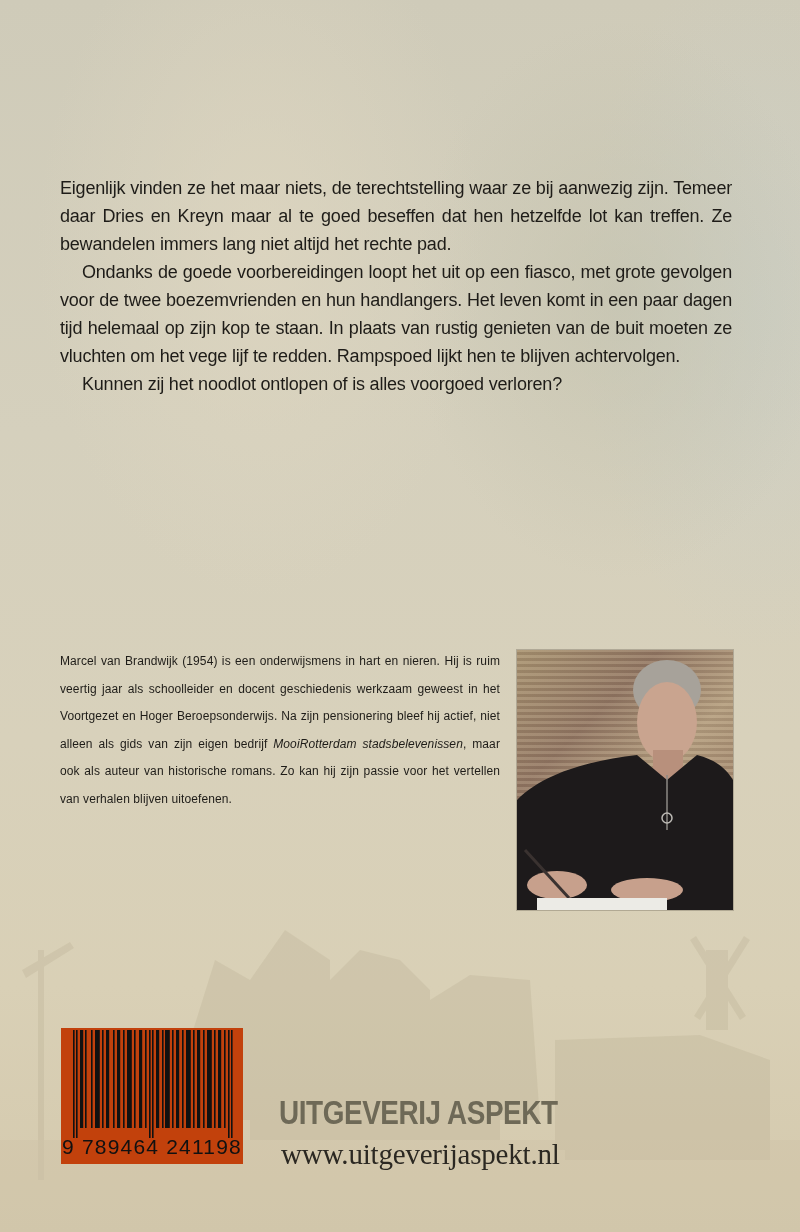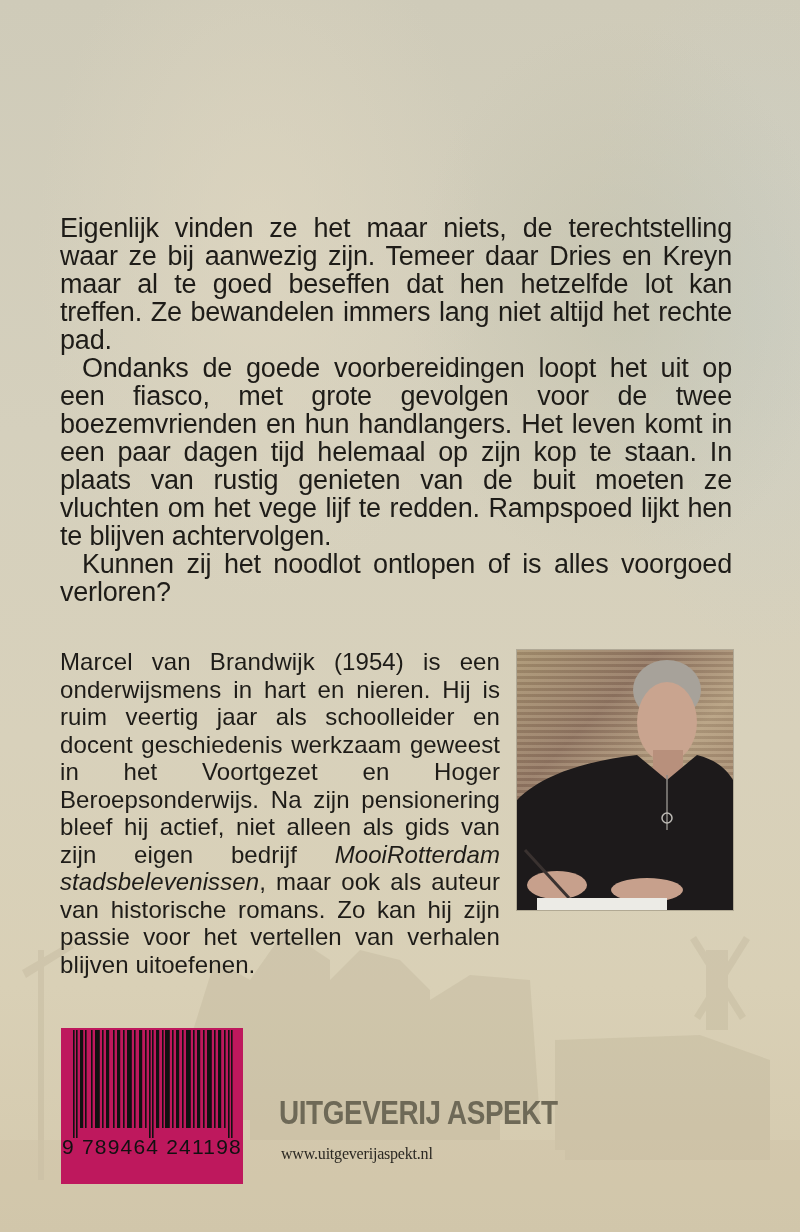--- a/index.html
+++ b/index.html
@@ -13,71 +13,71 @@
       radial-gradient(ellipse 260px 500px at 760px 300px, rgba(200,206,200,0.55), rgba(200,206,200,0) 70%),
       linear-gradient(180deg, #cfcbb9 0%, #d5d0bd 35%, #d8d1bb 60%, #d9d0b6 80%, #d4c9ad 100%);
   }
   .cover { position: absolute; inset: 0; }
 
   
   .townscape { position: absolute; left: 0; top: 920px; width: 800px; height: 312px; opacity: 0.55; }
 
   .blurb {
     position: absolute; left: 60px; top: 174px; width: 672px;
-    font-size: 27px; line-height: 28px; letter-spacing: -0.2px;
-    text-align: justify; text-align-last: left; margin-top: 40px;
+    font-size: 18px; line-height: 28px; letter-spacing: -0.2px;
+    text-align: justify; text-align-last: left;
   }
   .blurb p { margin: 0; }
   .blurb p.indent { text-indent: 22px; }
 
   .series {
     position: absolute; left: 60px; top: 565px; width: 672px;
     font-size: 20px; line-height: 28px; letter-spacing: -0.2px;
   }
   .series em { font-style: italic; }
 
   .bio {
     position: absolute; left: 60px; top: 648px; width: 440px;
-    font-size: 24px; line-height: 27.5px; letter-spacing: 0.1px;
+    font-size: 12px; line-height: 27.5px; letter-spacing: 0.1px;
     text-align: justify; text-align-last: left;
   }
   .bio em { font-style: italic; }
 
   .author-photo {
     position: absolute; left: 517px; top: 650px; width: 216px; height: 260px;
     overflow: hidden;
     background:
       repeating-linear-gradient(0deg, rgba(255,240,210,0.15) 0 3px, rgba(80,60,50,0.08) 3px 6px),
       linear-gradient(135deg, #a48f6e 0%, #8e7360 30%, #b09a7c 55%, #9c8068 80%, #c3b095 100%);
     box-shadow: 0 0 0 1px rgba(60,50,40,0.25);
   }
   .author-photo svg { position: absolute; left: 0; top: 0; }
 
   .barcode {
-    position: absolute; left: 61px; top: 1028px; width: 182px; height: 156px;
-    background: #be185d;
+    position: absolute; left: 61px; top: 1028px; width: 182px; height: 136px;
+    background: #c2410c;
   }
   .barcode .bars { position: absolute; left: 10px; top: 2px; width: 166px; height: 108px; }
   .barcode .isbn {
     position: absolute; left: 0; top: 107px; width: 182px; height: 24px;
     font-family: "Liberation Sans", sans-serif; font-size: 21px; line-height: 24px;
     color: #111; letter-spacing: 1.2px; white-space: pre; padding-left: 1px;
   }
 
   .publisher {
     position: absolute; left: 279px; top: 1092px; width: 260px;
     font-family: "Liberation Sans Narrow", "Liberation Sans", sans-serif;
     font-weight: bold; font-size: 34px; line-height: 40px;
     color: #6e6957; letter-spacing: -0.5px;
     transform: scaleX(0.82); transform-origin: left center; white-space: nowrap;
   }
   .publisher-url {
     position: absolute; left: 281px; top: 1140px;
     font-family: "Liberation Serif", "DejaVu Serif", serif;
-    font-size: 16px; line-height: 28px; color: #2b2822; letter-spacing: -0.2px;
+    font-size: 29px; line-height: 28px; color: #2b2822; letter-spacing: -0.2px;
     white-space: nowrap;
   }
 </style>
 </head>
 <body>
 
 <div class="cover">
 
   <svg class="townscape" viewBox="0 0 800 312" width="800" height="312">
     <g fill="#b9ae92" stroke="none" opacity="0.55">

